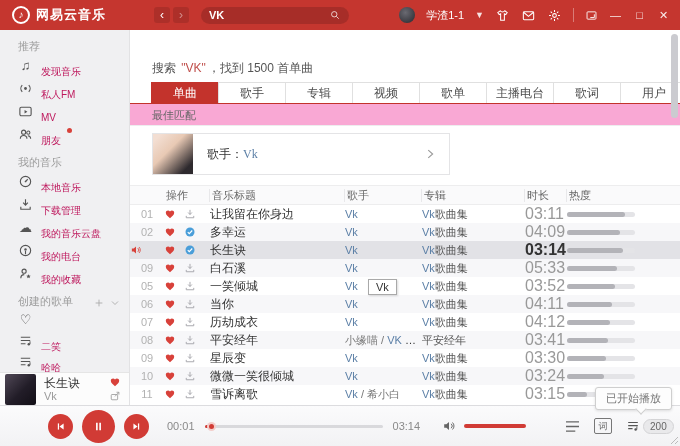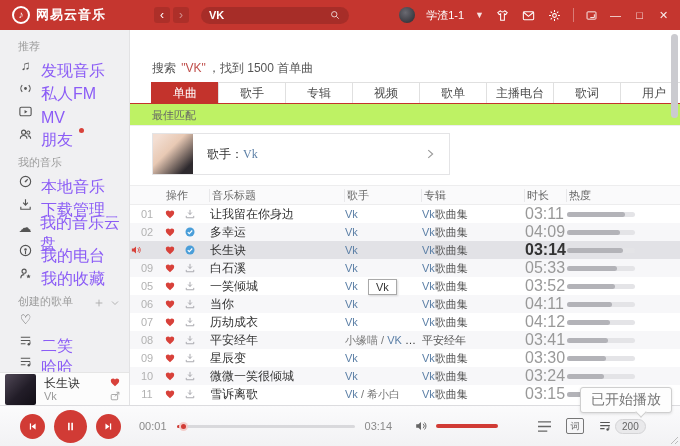--- a/index.html
+++ b/index.html
@@ -32,38 +32,38 @@
   .sidebar{position:absolute;left:0;top:30px;width:130px;height:342px;background:#f0f0f2;
            border-right:1px solid #e2e2e4;box-sizing:border-box;overflow:hidden;}
   .side-section{margin-top:8px;}
   .side-header{display:flex;align-items:flex-end;height:14px;padding:2px 8px 0 18px;}
   .side-title{font-size:11px;color:#9b9b9b;flex:1;}
   .side-actions{display:flex;gap:4px;}
   .side-actions .ic{width:12px;height:12px;cursor:pointer;}
   .side-item{height:23px;display:flex;align-items:center;gap:8px;padding-left:18px;cursor:pointer;}
   .sec-3 .side-item{height:21px;}
   .side-item .ic{width:15px;height:15px;color:#555;font-size:13px;line-height:15px;text-align:center;}
-  .side-item .lbl{font-size:16px;color:#8b5cf6;margin-top:12px;}
+  .side-item .lbl{font-size:10px;color:#be185d;margin-top:12px;}
   .red-dot{width:5px;height:5px;border-radius:50%;background:#d8413a;margin:-8px 0 0 -2px;}
   
   .now-playing{position:absolute;left:0;top:372px;width:130px;height:33px;background:#fcfcfc;
                border-top:1px solid #e5e5e5;border-right:1px solid #e2e2e4;box-sizing:border-box;
                display:flex;align-items:center;}
   .np-thumb{width:31px;height:31px;margin-left:5px;border-radius:2px;cursor:pointer;
             background:linear-gradient(135deg,#4a4250 8%,#221d28 55%,#120f16),
                         radial-gradient(circle at 70% 30%,#8b8090,#2a2430);}
   .np-meta{margin-left:8px;flex:1;overflow:hidden;}
   .np-title{font-size:12px;color:#333;line-height:14px;}
   .np-artist{font-size:11px;color:#9a9a9a;line-height:13px;}
   .np-icons{display:flex;flex-direction:column;gap:2px;margin-right:8px;}
   .np-icons .ic{width:12px;height:12px;cursor:pointer;}
   
   .playbar{position:absolute;left:0;top:405px;width:680px;height:41px;
            background:linear-gradient(#fbfbfc,#f2f2f4);border-top:1px solid #dcdcdf;box-sizing:border-box;
-           display:flex;align-items:center;}
+           display:flex;align-items:center;padding-left:28px;}
   .ctl{border-radius:50%;background:#d13b35;display:flex;align-items:center;justify-content:center;cursor:pointer;}
   .ctl.small{width:25px;height:25px;}
   .ctl.big{width:33px;height:33px;margin:0 9px;}
   .ctls{display:flex;align-items:center;margin-left:20px;}
   .time{font-size:11px;color:#8a8a8a;}
   .progress{position:relative;width:178px;height:3px;border-radius:2px;background:#d9d9dc;margin:0 10px;cursor:pointer;}
   .progress .fill{position:absolute;left:0;top:0;height:3px;width:5px;background:#d13b35;border-radius:2px;}
   .progress .knob{position:absolute;left:2px;top:-3px;width:9px;height:9px;border-radius:50%;
                   background:#f3cdca;display:flex;align-items:center;justify-content:center;}
   .progress .knob::after{content:"";width:5px;height:5px;border-radius:50%;background:#d13b35;}
@@ -79,21 +79,21 @@
   .grip{position:absolute;right:1px;bottom:1px;}
   
   .main{position:absolute;left:130px;top:30px;width:550px;height:375px;background:#fff;overflow:hidden;}
   .summary{position:absolute;left:22px;top:18px;font-size:12px;color:#555;}
   .summary .kw{color:#c0504d;margin:0 2px;cursor:pointer;}
   .tabs{position:absolute;left:22px;top:52px;display:flex;}
   .tab{width:66px;height:21px;border:1px solid #e0e0e0;margin-left:-1px;background:#fff;
        display:flex;align-items:center;justify-content:center;font-size:12px;color:#4c4c4c;cursor:pointer;}
   .tab.active{background:#c3332c;border-color:#c3332c;color:#fff;}
   .tab-line{position:absolute;left:0;top:73px;width:550px;height:1px;background:#c3332c;}
-  .best-match{position:absolute;left:0;top:74px;width:550px;height:22px;background:#bef264;
+  .best-match{position:absolute;left:0;top:74px;width:550px;height:22px;background:#f9a8d4;
               border-bottom:1px solid #ededee;box-sizing:border-box;
               font-size:11px;color:#666;line-height:22px;padding-left:22px;}
   .artist-card{position:absolute;left:22px;top:103px;width:296px;height:40px;border:1px solid #e4e4e6;
                background:#fff;display:flex;align-items:center;cursor:pointer;}
   .ac-img{width:40px;height:40px;background:linear-gradient(135deg,#f3ded2 10%,#e8c9b4 40%,#2e2a2e 85%),
           radial-gradient(circle at 35% 30%,#f7e9dd,#caa183);}
   .ac-label{margin-left:14px;font-size:12px;color:#333;font-family:Liberation Serif, serif;}
   .ac-label .l{color:#5b7fa6;}
   .ac-arrow{margin-left:auto;margin-right:12px;width:14px;height:14px;}
   
@@ -120,21 +120,21 @@
   .row.playing .c-dur{color:#333;font-weight:bold;}
   .heat-track{width:68px;height:5px;border-radius:3px;background:#e4e4e7;}
   .heat-fill{height:5px;border-radius:3px;background:#b3b3b8;}
   .spk{width:12px;height:12px;margin:0 auto;}
   
   .vk-tip{position:absolute;left:238px;top:249px;background:#fff;border:1px solid #a9a9a9;
           box-shadow:1px 1px 2px rgba(0,0,0,.15);font-size:11px;color:#333;padding:1px 7px;z-index:5;}
   .scroll-thumb{position:absolute;right:2px;top:4px;width:7px;height:84px;border-radius:4px;
                 background:#cbcbd0;cursor:pointer;z-index:6;}
   .toast{position:absolute;right:8px;top:387px;background:#fdfdfd;border:1px solid #cfcfcf;border-radius:3px;
-         box-shadow:0 1px 3px rgba(0,0,0,.12);font-size:14px;color:#777;padding:3px 10px;z-index:50;}
+         box-shadow:0 1px 3px rgba(0,0,0,.12);font-size:11px;color:#777;padding:3px 10px;z-index:50;}
   .toast::after{content:"";position:absolute;right:26px;bottom:-4px;width:7px;height:7px;background:#fdfdfd;
                 border-right:1px solid #cfcfcf;border-bottom:1px solid #cfcfcf;transform:rotate(45deg);}
 </style>
 </head>
 <body>
 
 <div class="app">
 
   <header class="titlebar">
     <div class="logo">

